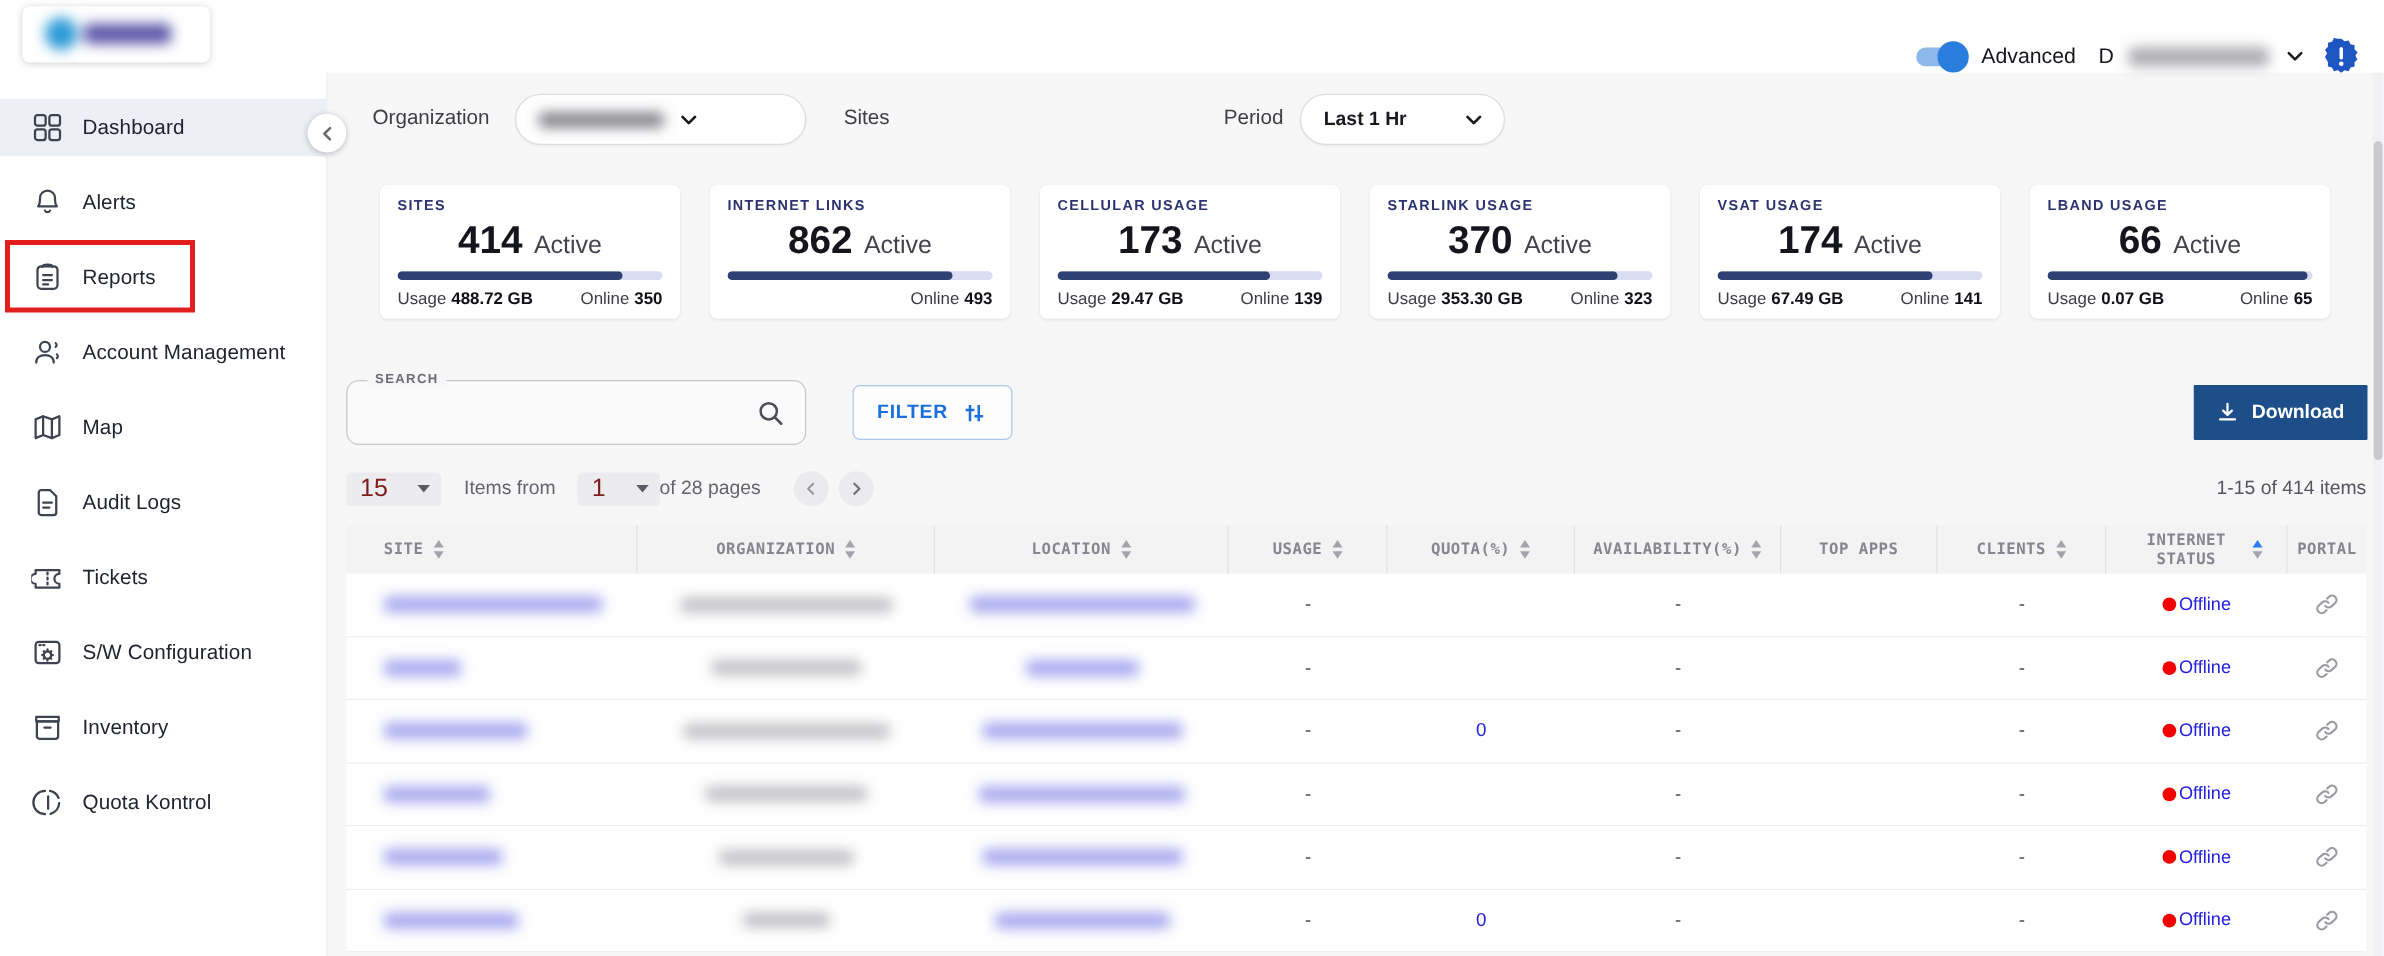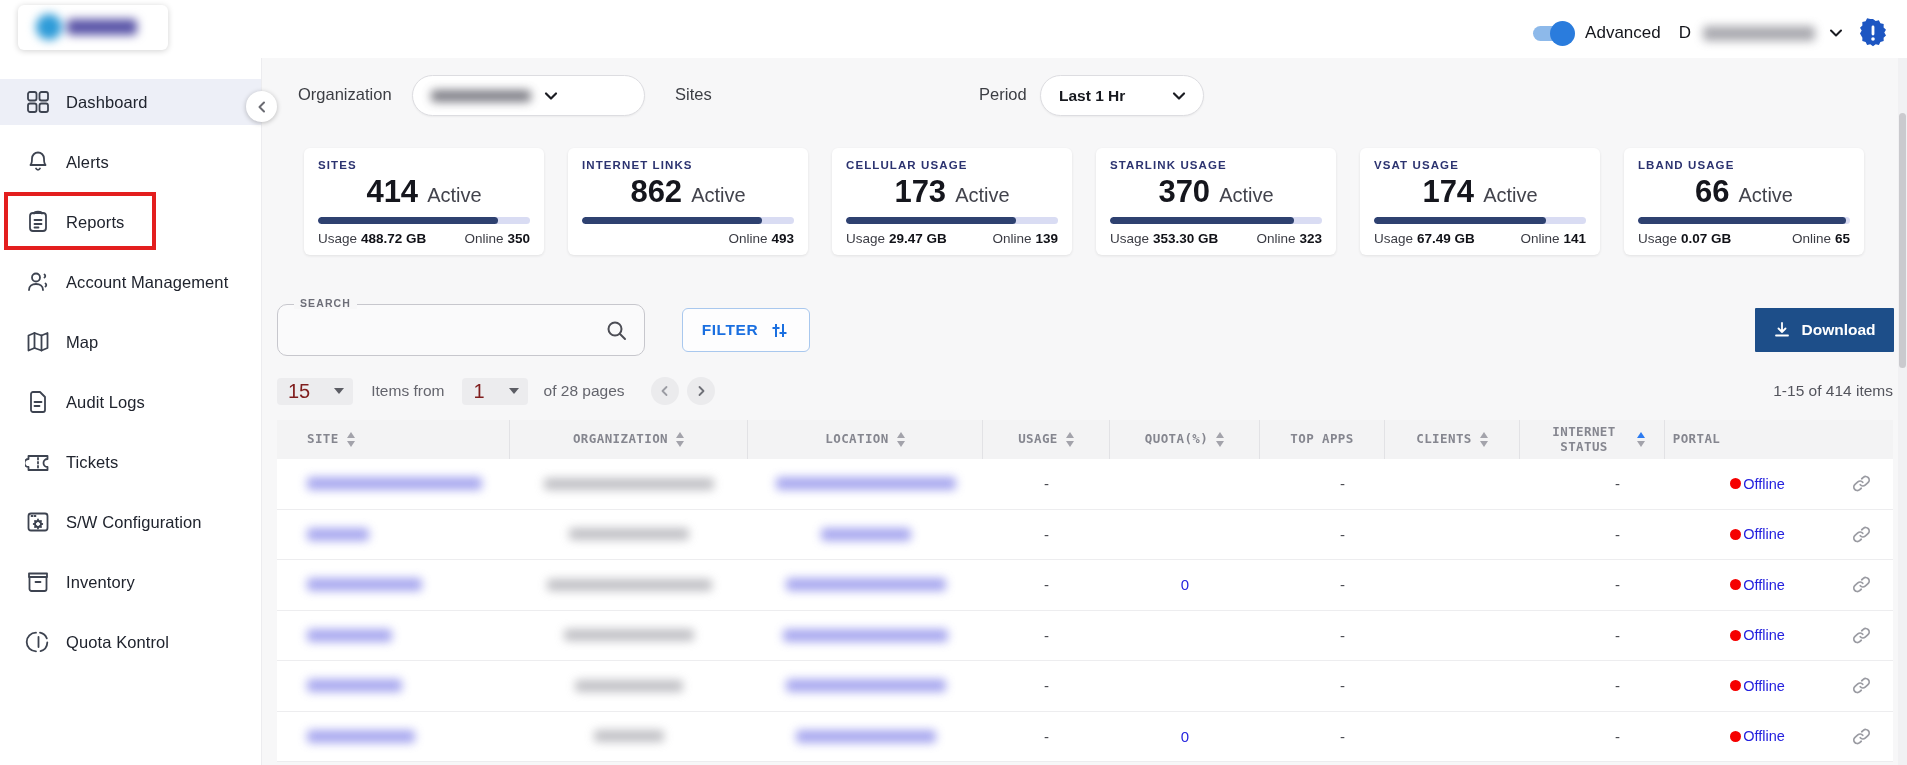--- a/index.html
+++ b/index.html
@@ -6,21 +6,21 @@
   html,body { width:1907px; height:765px; font-family:"Liberation Sans",sans-serif; background:#fff; overflow:hidden; }
   .app { position:relative; width:1907px; height:765px; background:#fff; }
 
   
   .topbar { position:absolute; left:0; top:0; width:1907px; height:58px; background:#fff; z-index:5; }
   .logo-box { position:absolute; left:18px; top:5px; width:150px; height:45px; background:#fff; border-radius:6px;
               box-shadow:0 1px 6px rgba(0,0,0,.18); overflow:hidden; }
   .logo-blur { position:absolute; left:18px; top:9px; width:110px; height:26px; filter:blur(5px); display:flex; align-items:center; gap:5px; }
   .logo-blob1 { width:26px; height:26px; border-radius:50%; background:#2d9bd8; }
   .logo-blob2 { width:70px; height:16px; border-radius:4px; background:#5a55a8; }
-  .topbar-right { position:absolute; right:18px; top:4px; height:58px; display:flex; align-items:center; gap:12px; }
+  .topbar-right { position:absolute; right:18px; top:16px; height:58px; display:flex; align-items:center; gap:12px; }
   .toggle { position:relative; width:40px; height:15px; border-radius:8px; background:#8db9ea; cursor:pointer; }
   .toggle .knob { position:absolute; right:-2px; top:-5px; width:25px; height:25px; border-radius:50%; background:#2a7cdd; }
   .adv-label { font-size:17px; color:#14161c; }
   .user-initial { font-size:17px; color:#14161c; margin-left:6px; }
   .user-name-blur { width:112px; height:15px; border-radius:4px; background:#8e8e96; filter:blur(5px); opacity:.75; }
   .caret-down svg { display:block; }
   .warn-badge { width:32px; height:32px; position:relative; cursor:pointer; }
 
   
   .sidebar { position:absolute; left:0; top:58px; width:262px; height:707px; background:#fff; border-right:1px solid #ececef; z-index:4; }
@@ -398,21 +398,21 @@
     <div class="pag-row">
       <div class="mini-select">
         <span>15</span>
           <div class="tri-down"></div>
       </div>
       <span class="pag-text" style="margin-left:18px">Items from</span>
       <div class="mini-select" style="margin-left:18px">
         <span>1</span>
           <div class="tri-down"></div>
       </div>
-      <span class="pag-text" style="margin-left:16px">of 28 pages</span>
+      <span class="pag-text" style="">of 28 pages</span>
       <div class="pag-arrow" style="margin-left:26px">
         <svg width="12" height="12" viewBox="0 0 12 12">
             <polyline points="7.5,2 3.5,6 7.5,10" fill="none" stroke="#9b9ca3" stroke-width="1.8" stroke-linecap="round" stroke-linejoin="round"></polyline>
           </svg>
       </div>
       <div class="pag-arrow" style="margin-left:8px">
         <svg width="12" height="12" viewBox="0 0 12 12">
             <polyline points="4.5,2 8.5,6 4.5,10" fill="none" stroke="#6f7077" stroke-width="1.8" stroke-linecap="round" stroke-linejoin="round"></polyline>
           </svg>
       </div>
@@ -444,20 +444,27 @@
           </div>
           <div class="th" style="width: 127px;">
             <span>USAGE</span>
             <span class="sorter">
               <span class="tri-up-s"></span>
               <span class="tri-dn-s"></span>
             </span>
           </div>
           <div class="th" style="width: 150px;">
             <span>QUOTA(%)</span>
+            <span class="sorter">
+              <span class="tri-up-s"></span>
+              <span class="tri-dn-s"></span>
+            </span>
+          </div>
+          <div class="th" style="width: 165px;">
+            <span>AVAILABILITY(%)</span>
             <span class="sorter">
               <span class="tri-up-s"></span>
               <span class="tri-dn-s"></span>
             </span>
           </div>
           <div class="th" style="width: 125px;">
             <span>TOP APPS</span>
           </div>
           <div class="th" style="width: 135px;">
             <span>CLIENTS</span>

